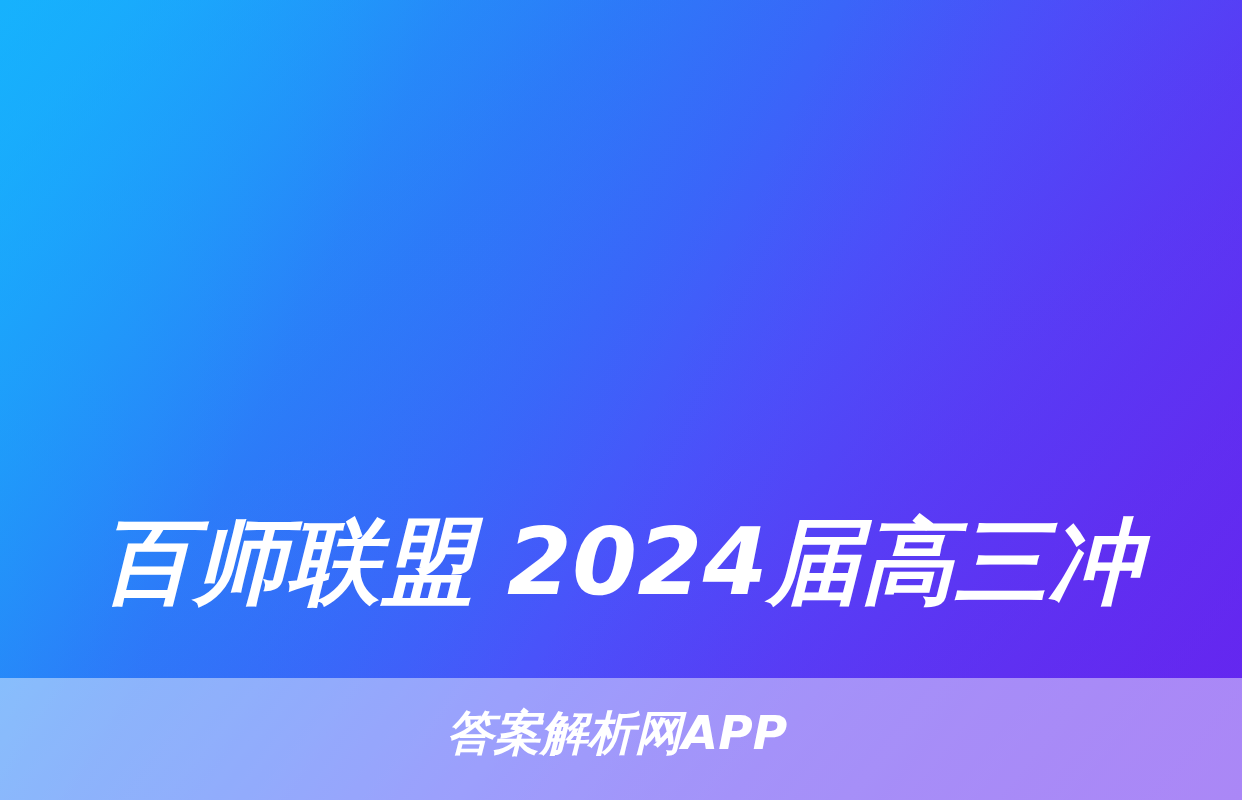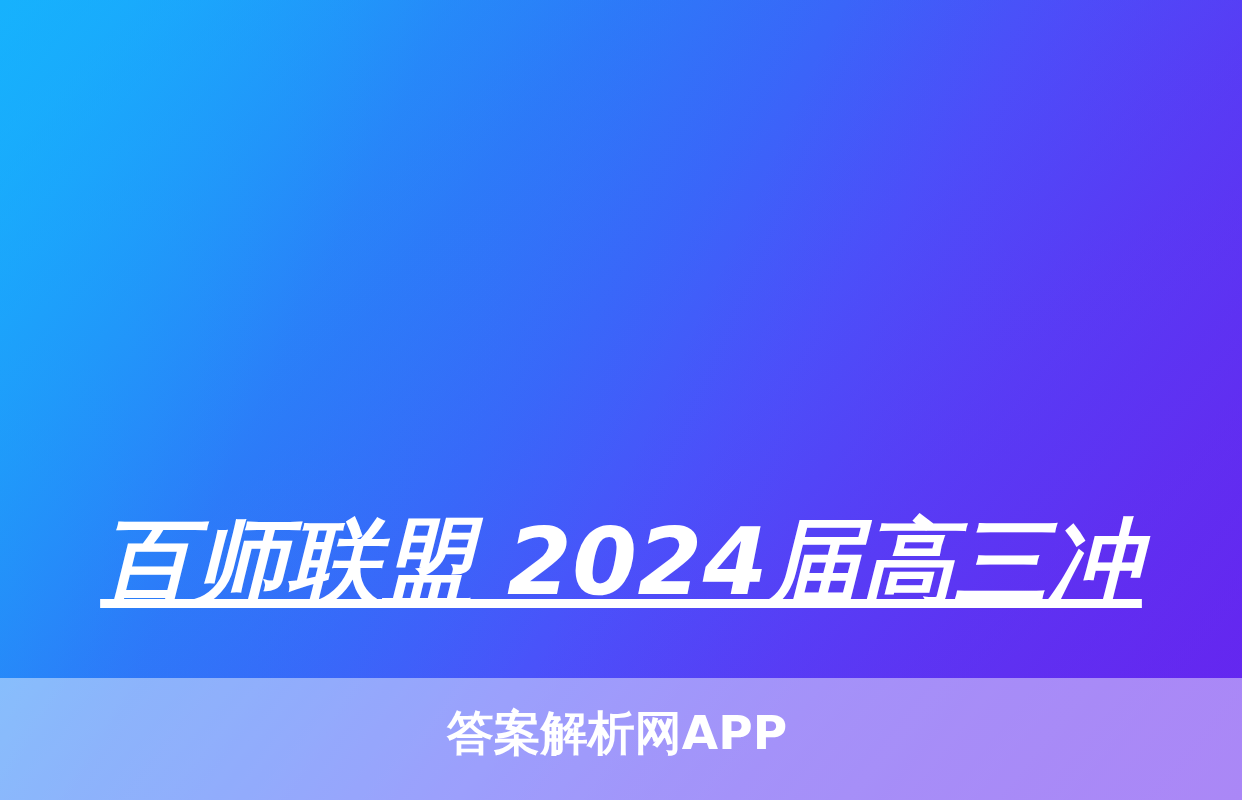--- a/index.html
+++ b/index.html
@@ -54,41 +54,41 @@
     font-style: italic;
     font-size: 93px;
     line-height: 152px;
     letter-spacing: 0.5px;
     white-space: pre-wrap;
     text-rendering: geometricPrecision;
   }
   .title-line {
     display: block;
     width: 100%;
-    text-decoration: underline;
   }
 
   
   #bottom-band {
     position: absolute;
     left: 0;
     right: 0;
     top: 678px;
     height: 122px;
     background: rgba(255, 255, 255, 0.45);
   }
 
   #watermark {
     position: absolute;
     left: 0;
     right: 8px;
     top: 707px;
     text-align: center;
     color: #ffffff;
     font-weight: 700;
+    font-style: italic;
     font-size: 47px;
     line-height: 52px;
     letter-spacing: 0px;
     white-space: nowrap;
   }
 </style>
 </head>
 <body>
 
 <div id="banner">

